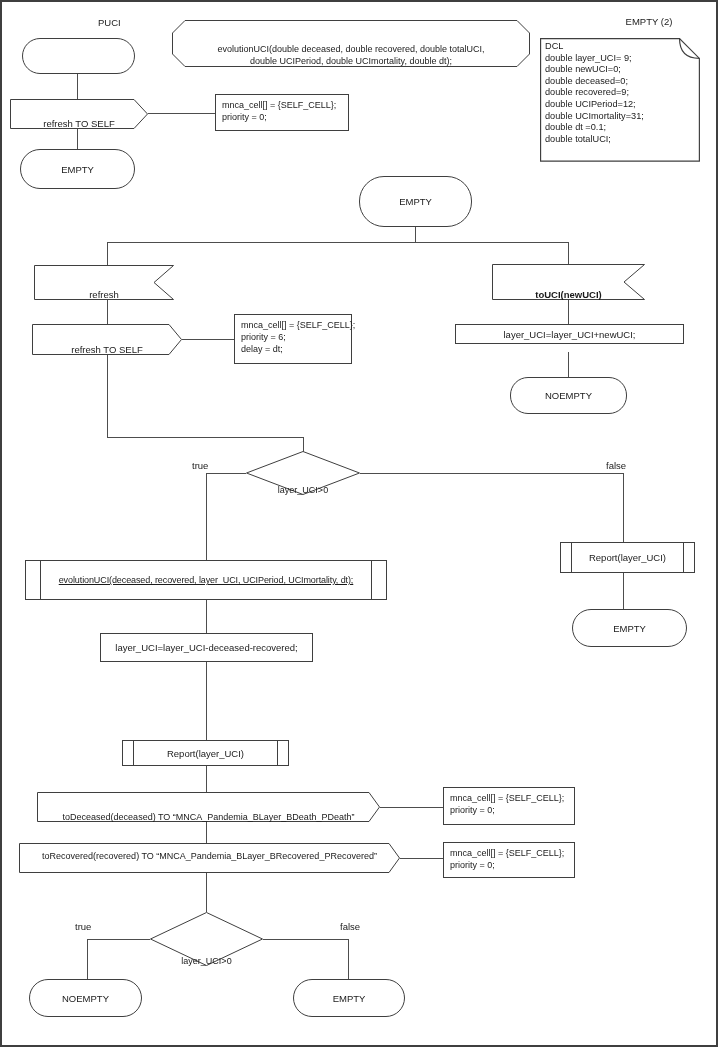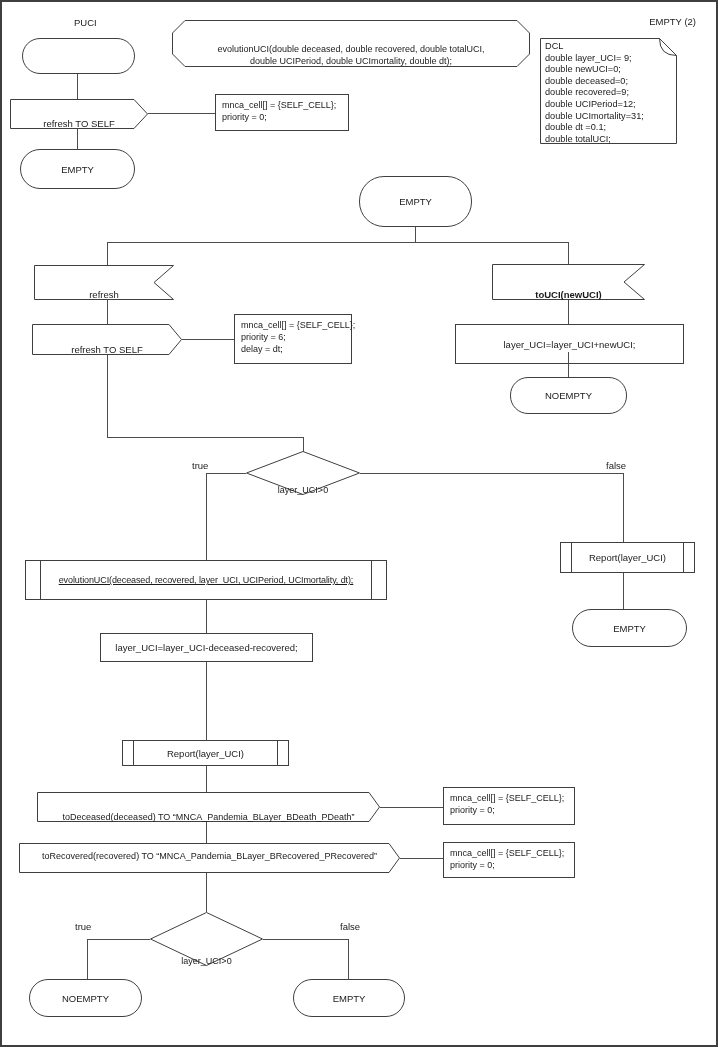--- a/index.html
+++ b/index.html
@@ -48,22 +48,22 @@
   .decl-txt { position:relative; z-index:1; font-size:9px; text-align:center; line-height:12px; }
   .note-txt { position:relative; z-index:1; font-size:9.2px; line-height:11.6px; padding:3px 0 0 5px; align-self:flex-start; width:100%; }
   .note-txt div { white-space:nowrap; }
 </style>
 </head>
 <body>
 
 <div id="page">
 
   <span class="lbl bold" style="left:27px; top:15px;">process</span>
-  <span class="lbl" style="left:72px; top:15px;">PUCI</span>
-  <span class="lbl" style="left:600px; top:14px; width:94px; text-align:right;">EMPTY (2)</span>
+  <span class="lbl" style="left:96px; top:15px;">PUCI</span>
+  <span class="lbl" style="left:600px; top:14px; width:94px; text-align:center;">EMPTY (2)</span>
 
   <div class="state" style="left:20px; top:36px; width:113px; height:36px; border-radius:18px;"></div>
   <div class="vline" style="left:75px; top:72px; height:25px;"></div>
 
   <div class="shape" style="left:8px; top:97px; width:138px; height:30px;">
     <svg viewBox="0 0 138 30">
       <polygon points="0.5,0.5 124,0.5 137.5,15 124,29.5 0.5,29.5" fill="#fff" stroke="#3f3f3f" stroke-width="1"></polygon>
     </svg>
     <span class="txt">refresh TO SELF</span>
   </div>
@@ -79,21 +79,21 @@
   <div class="shape" style="left:170px; top:18px; width:358px; height:47px;">
     <svg viewBox="0 0 358 47">
       <polygon points="13,0.5 345,0.5 357.5,13 357.5,34 345,46.5 13,46.5 0.5,34 0.5,13" fill="#fff" stroke="#3f3f3f" stroke-width="1"></polygon>
     </svg>
     <div class="decl-txt">
       <div>evolutionUCI(double deceased, double recovered, double totalUCI,</div>
       <div>double UCIPeriod, double UCImortality, double dt);</div>
     </div>
   </div>
 
-  <div class="shape" style="left:538px; top:36px; width:137px; height:106px;">
+  <div class="shape" style="left:538px; top:36px; width:160px; height:106px;">
     <svg viewBox="0 0 137 106">
       <path d="M0.5,0.5 L119.5,0.5 L136.5,17.5 L136.5,105.5 L0.5,105.5 Z" fill="#fff" stroke="#3f3f3f" stroke-width="1"></path>
       <path d="M119.5,0.5 Q119.5,17.5 136.5,17.5" fill="none" stroke="#3f3f3f" stroke-width="1"></path>
     </svg>
     <div class="note-txt">
       <div>DCL</div>
       <div>double layer_UCI= 9;</div>
       <div>double newUCI=0;</div>
       <div>double deceased=0;</div>
       <div>double recovered=9;</div>
@@ -134,21 +134,21 @@
   <div class="hline" style="left:105px; top:435px; width:197px;"></div>
   <div class="vline" style="left:301px; top:435px; height:15px;"></div>
 
   <div class="shape" style="left:490px; top:262px; width:153px; height:36px;font-weight:bold;">
     <svg viewBox="0 0 153 36">
       <polygon points="0.5,0.5 152.5,0.5 132,18 152.5,35.5 0.5,35.5" fill="#fff" stroke="#3f3f3f" stroke-width="1"></polygon>
     </svg>
     <span class="txt">toUCI(newUCI)</span>
   </div>
   <div class="vline" style="left:566px; top:298px; height:24px;"></div>
-  <div class="task" style="left:453px; top:322px; width:229px; height:40px;">layer_UCI=layer_UCI+newUCI;</div>
+  <div class="task" style="left:453px; top:322px; width:229px; height:20px;">layer_UCI=layer_UCI+newUCI;</div>
   <div class="vline" style="left:566px; top:350px; height:25px;"></div>
   <div class="state" style="left:508px; top:375px; width:117px; height:37px; border-radius:18px;">NOEMPTY</div>
 
   <div class="shape" style="left:244px; top:449px; width:114px; height:44px;">
     <svg viewBox="0 0 114 44">
       <polygon points="57,0.5 113.5,22 57,43.5 0.5,22" fill="#fff" stroke="#3f3f3f" stroke-width="1"></polygon>
     </svg>
     <span class="txt small">layer_UCI&gt;0</span>
   </div>
   <span class="lbl" style="left:190px; top:458px;">true</span>

